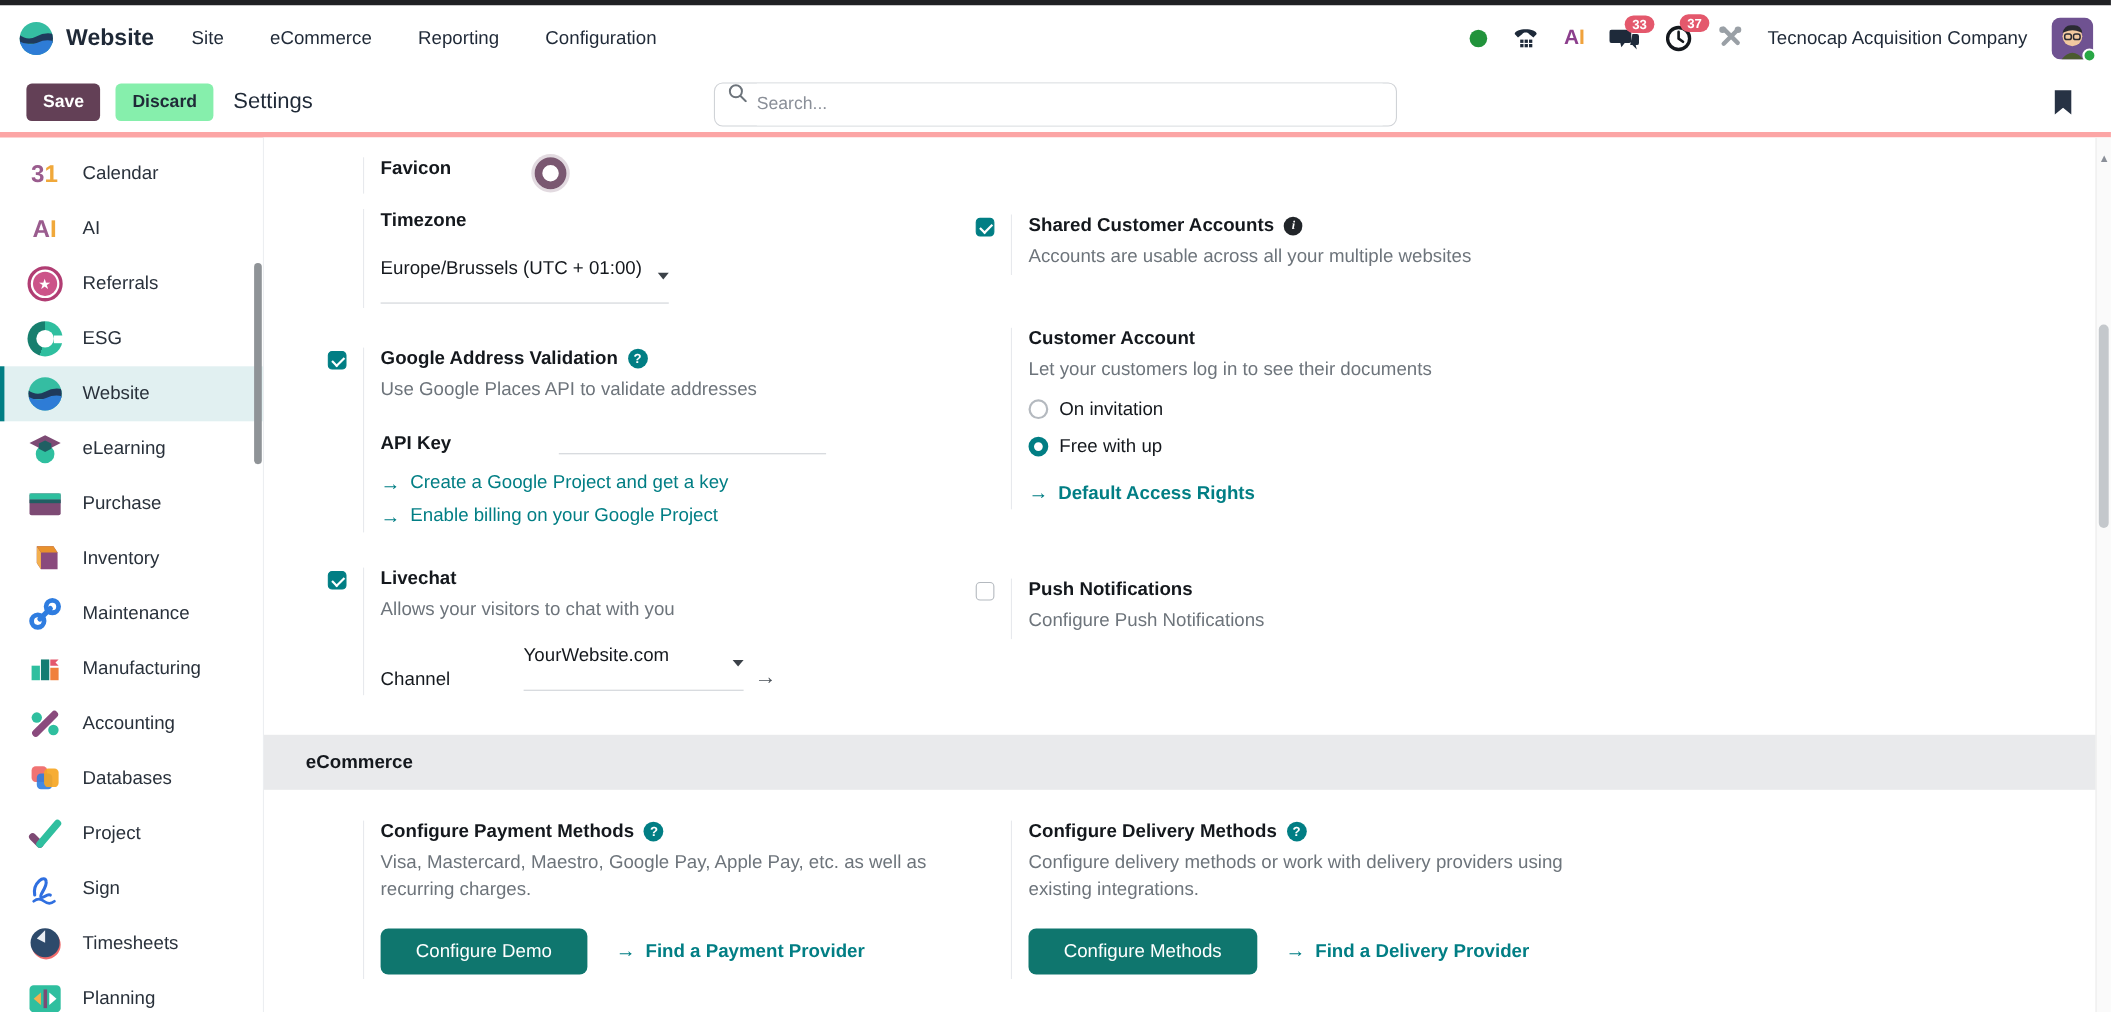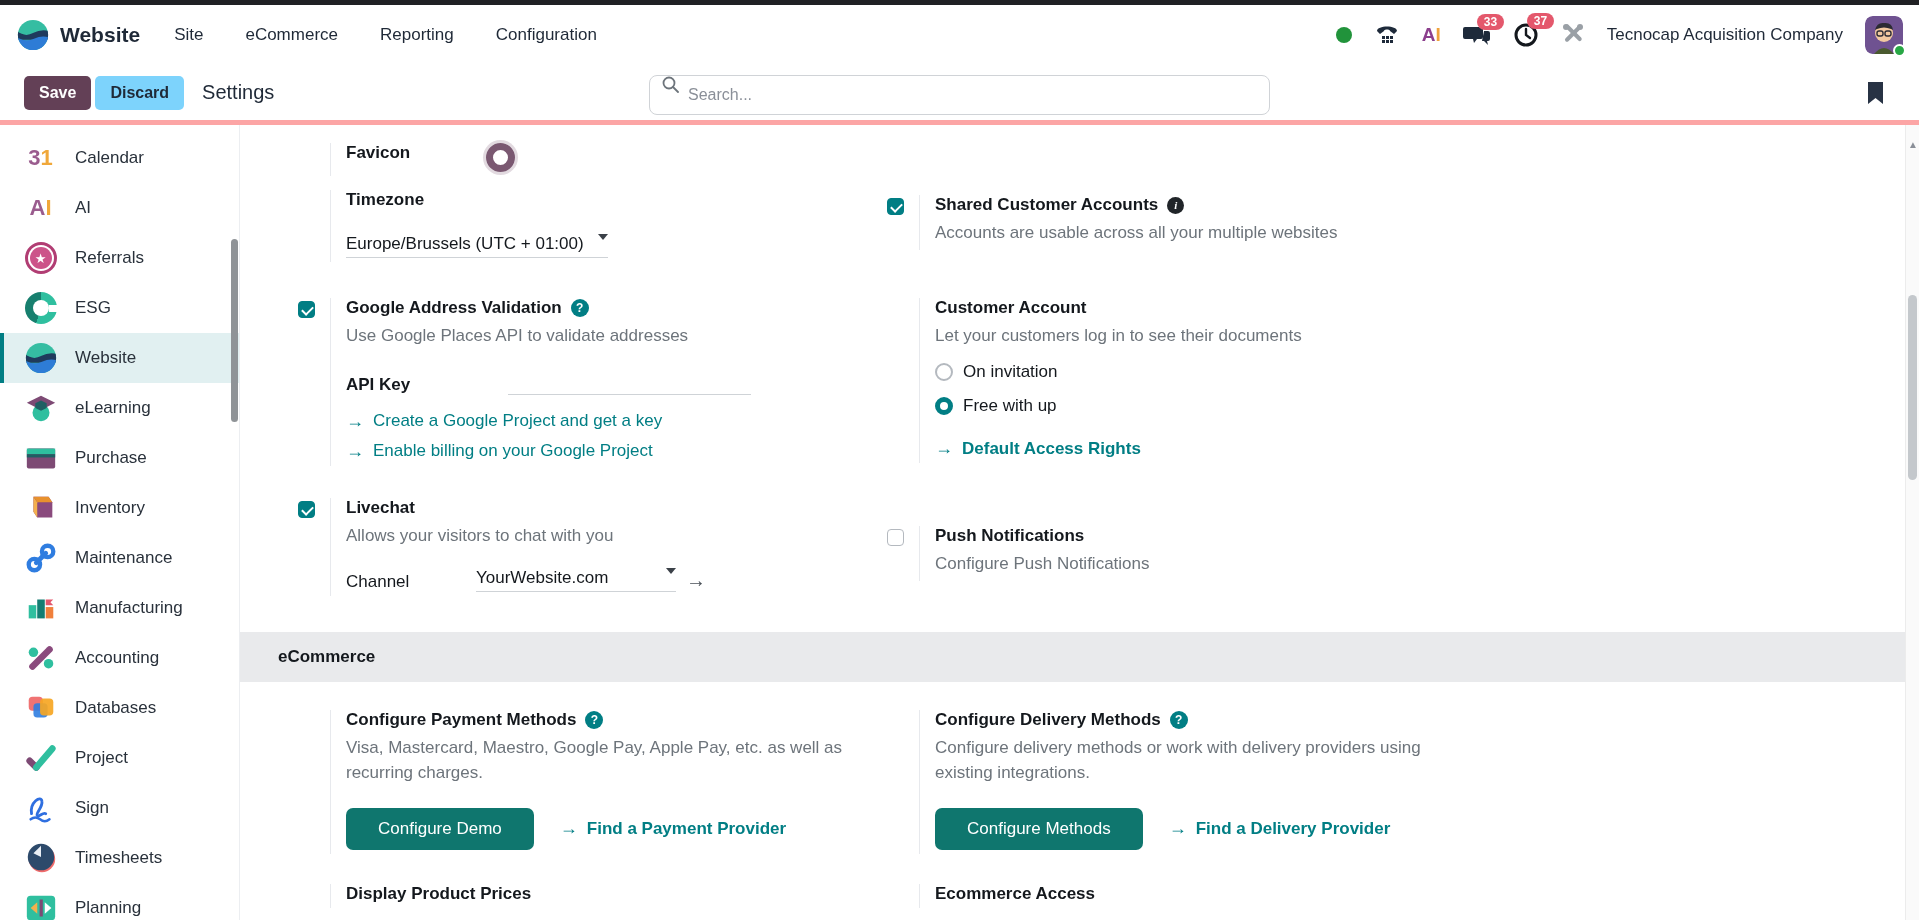--- a/index.html
+++ b/index.html
@@ -20,22 +20,22 @@
   .ai-glyph{font-weight:800;font-size:19px;letter-spacing:0}
   .ai-glyph .a{color:#8c3f8d}.ai-glyph .i{color:#f0a23c}
   .company{font-size:17px;color:#1f2937;white-space:nowrap}
   .avatar{position:relative;width:38px;height:38px;border-radius:8px;overflow:visible}
   .avatar .presence{position:absolute;right:-3px;bottom:-3px;width:13px;height:13px;border-radius:50%;
     background:#28a745;border:2px solid #fff}
   
   .cpanel{height:60px;display:flex;align-items:center;padding:0 24px;border-bottom:5px solid #fca5a5;position:relative}
   .btn-save{background:#634056;color:#fff;font-weight:700;font-size:16px;border:none;border-radius:5px;
     padding:8px 15px;cursor:pointer}
-  .btn-discard{background:#7dd3fc;color:#1f2937;font-weight:700;font-size:16px;border:none;border-radius:5px;
-    padding:8px 15px;margin-left:4px;cursor:pointer}
+  .btn-discard{background:#86efac;color:#1f2937;font-weight:700;font-size:16px;border:none;border-radius:5px;
+    padding:8px 15px;margin-left:14px;cursor:pointer}
   .cp-title{font-size:20px;margin-left:18px;color:#1f2937}
   .searchbox{position:absolute;left:649px;top:10px;width:621px;height:40px;border:1px solid #d0d3d7;
     border-radius:8px;display:flex;padding:0 12px;background:#fff}
   .searchbox input{border:none;outline:none;flex:1;font-size:16px;margin-left:9px;color:#1f2937;
     font-family:"Liberation Sans",sans-serif}
   .searchbox input::placeholder{color:#8a8f98}
   .cp-bookmark{position:absolute;right:34px;top:16px;cursor:pointer}
   
   .layout{display:flex;height:855px;position:relative}
   .sidebar{width:240px;border-right:1px solid #eceef1;padding-top:8px;position:relative;overflow:hidden}
@@ -64,21 +64,21 @@
   .desc{color:#6d747b;font-size:17px;margin-top:6px;line-height:1.45}
   .hdr{display:flex;align-items:center;gap:9px}
   .cb{width:17px;height:17px;border-radius:4px;border:1px solid #b4b9bf;background:#fff;display:inline-block;cursor:pointer}
   .cb.checked{background:#017e84;border-color:#017e84;position:relative}
   .cb.checked::after{content:"";position:absolute;left:5px;top:2px;width:5px;height:9px;
     border:solid #fff;border-width:0 2px 2px 0;transform:rotate(45deg)}
   .help{width:18px;height:18px;border-radius:50%;background:#017e84;color:#fff;font-size:12px;font-weight:700;
     display:inline-flex;align-items:center;justify-content:center;cursor:pointer}
   .info{width:17px;height:17px;border-radius:50%;background:#212529;color:#fff;font-size:11px;font-weight:700;
     font-family:"Liberation Serif",serif;font-style:italic;display:inline-flex;align-items:center;justify-content:center}
-  .field-underline{border-bottom:1px solid #cfd3d7;display:inline-flex;align-items:flex-start;padding-bottom:3px;cursor:pointer}
+  .field-underline{border-bottom:1px solid #cfd3d7;display:inline-flex;align-items:flex-end;padding-bottom:21px;cursor:pointer}
   .caret{width:0;height:0;border-left:5px solid transparent;border-right:5px solid transparent;
     border-top:6px solid #3b4148;margin-left:14px;display:inline-block}
   .tz-row{margin-top:24px}
   .apikey-row{display:flex;align-items:flex-end;margin-top:22px}
   .apikey-row .lbl{width:162px}
   .api-input{width:243px;border:none;border-bottom:1px solid #cfd3d7;outline:none;height:24px;font-size:17px;
     font-family:"Liberation Sans",sans-serif}
   .tlink{color:#017e84;font-size:17px;cursor:pointer;display:flex;align-items:center;gap:9px;margin-top:9px}
   .tlink.bold{font-weight:700}
   .tlink .arr{font-size:18px}

